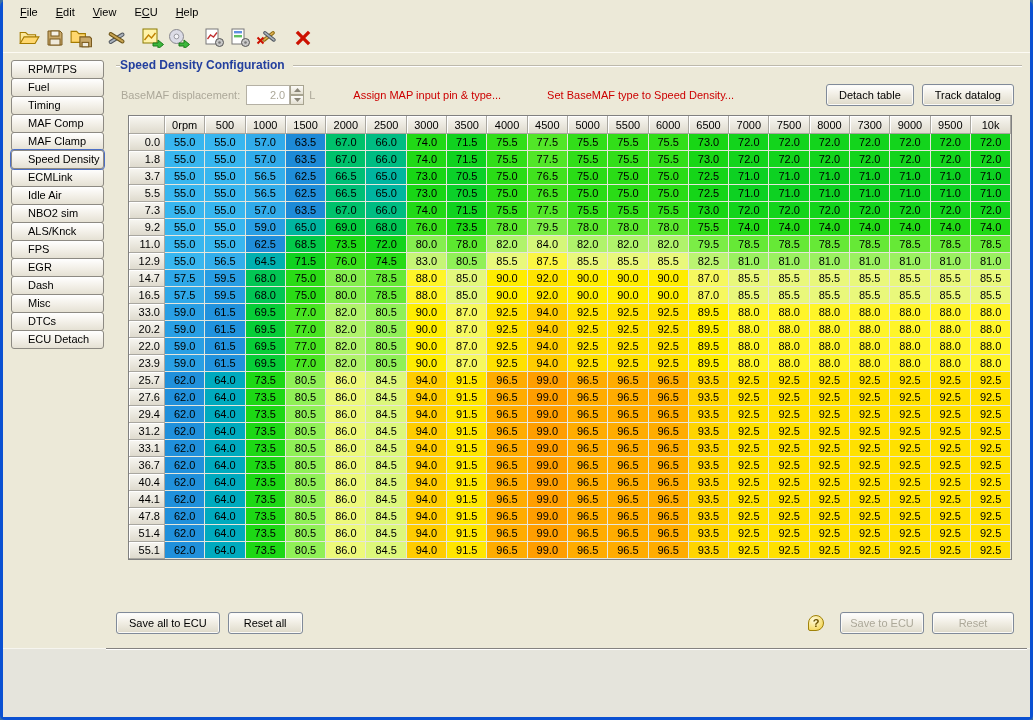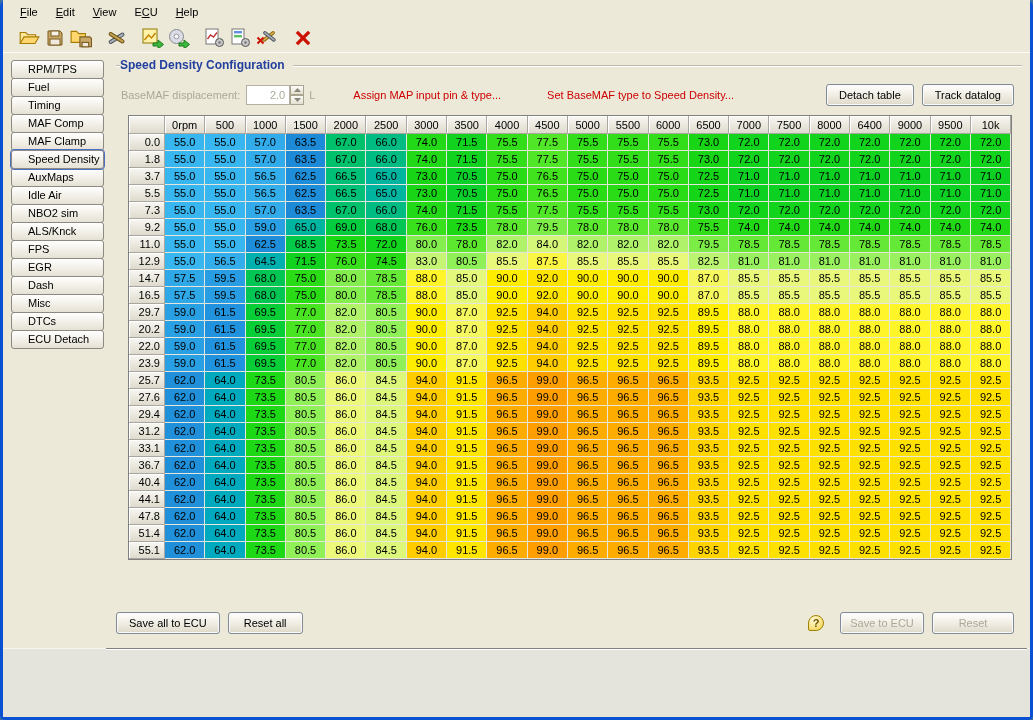--- a/index.html
+++ b/index.html
@@ -181,21 +181,21 @@
 
 
   <div class="content">
     <div class="sidebar">
         <div class="side-btn">RPM/TPS</div>
         <div class="side-btn">Fuel</div>
         <div class="side-btn">Timing</div>
         <div class="side-btn">MAF Comp</div>
         <div class="side-btn">MAF Clamp</div>
         <div class="side-btn selected">Speed Density</div>
-        <div class="side-btn">AuxMaps</div>
+        <div class="side-btn">ECMLink</div>
         <div class="side-btn">Idle Air</div>
         <div class="side-btn">NBO2 sim</div>
         <div class="side-btn">ALS/Knck</div>
         <div class="side-btn">FPS</div>
         <div class="side-btn">EGR</div>
         <div class="side-btn">Dash</div>
         <div class="side-btn">Misc</div>
         <div class="side-btn">DTCs</div>
         <div class="side-btn">ECU Detach</div>
       </div>
@@ -239,21 +239,21 @@
           <div class="hcell">3500</div>
           <div class="hcell">4000</div>
           <div class="hcell">4500</div>
           <div class="hcell">5000</div>
           <div class="hcell">5500</div>
           <div class="hcell">6000</div>
           <div class="hcell">6500</div>
           <div class="hcell">7000</div>
           <div class="hcell">7500</div>
           <div class="hcell">8000</div>
-          <div class="hcell">6400</div>
+          <div class="hcell">7300</div>
           <div class="hcell">9000</div>
           <div class="hcell">9500</div>
           <div class="hcell">10k</div>
           <div class="hcell rhead">0.0</div>
           <div class="dcell" style="background: rgb(56, 182, 239);">55.0</div>
           <div class="dcell" style="background: rgb(56, 182, 239);">55.0</div>
           <div class="dcell" style="background: rgb(49, 171, 234);">57.0</div>
           <div class="dcell" style="background: rgb(29, 138, 215);">63.5</div>
           <div class="dcell" style="background: rgb(0, 193, 107);">67.0</div>
           <div class="dcell" style="background: rgb(0, 188, 130);">66.0</div>
@@ -463,21 +463,21 @@
           <div class="dcell" style="background: rgb(255, 237, 0);">90.0</div>
           <div class="dcell" style="background: rgb(255, 237, 0);">90.0</div>
           <div class="dcell" style="background: rgb(246, 248, 95);">87.0</div>
           <div class="dcell" style="background: rgb(233, 248, 123);">85.5</div>
           <div class="dcell" style="background: rgb(233, 248, 123);">85.5</div>
           <div class="dcell" style="background: rgb(233, 248, 123);">85.5</div>
           <div class="dcell" style="background: rgb(233, 248, 123);">85.5</div>
           <div class="dcell" style="background: rgb(233, 248, 123);">85.5</div>
           <div class="dcell" style="background: rgb(233, 248, 123);">85.5</div>
           <div class="dcell" style="background: rgb(233, 248, 123);">85.5</div>
-          <div class="hcell rhead">29.7</div>
+          <div class="hcell rhead">33.0</div>
           <div class="dcell" style="background: rgb(41, 159, 228);">59.0</div>
           <div class="dcell" style="background: rgb(33, 146, 221);">61.5</div>
           <div class="dcell" style="background: rgb(7, 205, 55);">69.5</div>
           <div class="dcell" style="background: rgb(72, 228, 33);">77.0</div>
           <div class="dcell" style="background: rgb(176, 243, 107);">82.0</div>
           <div class="dcell" style="background: rgb(144, 240, 87);">80.5</div>
           <div class="dcell" style="background: rgb(255, 237, 0);">90.0</div>
           <div class="dcell" style="background: rgb(246, 248, 95);">87.0</div>
           <div class="dcell" style="background: rgb(255, 225, 0);">92.5</div>
           <div class="dcell" style="background: rgb(255, 204, 0);">94.0</div>

